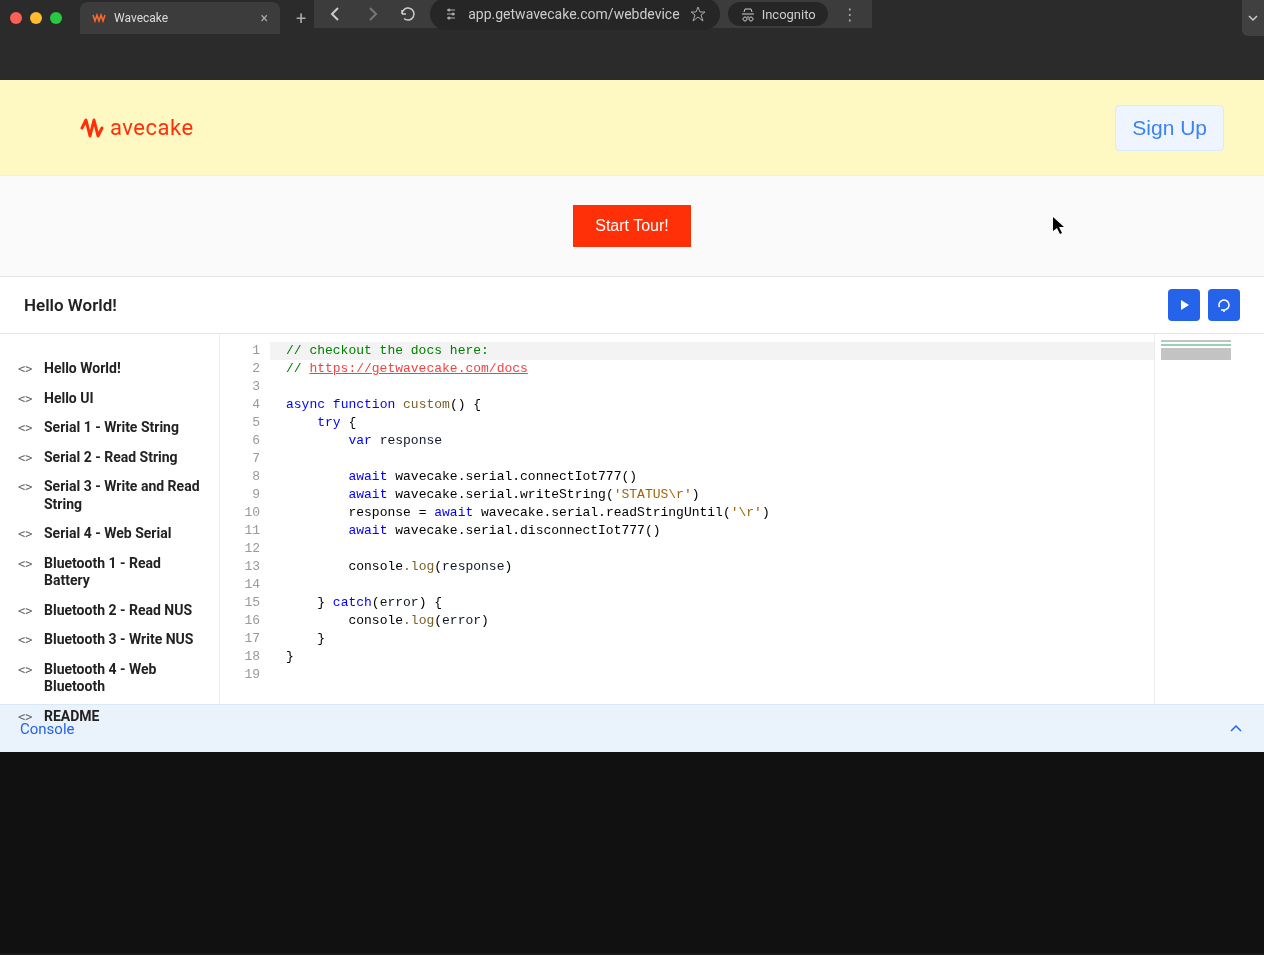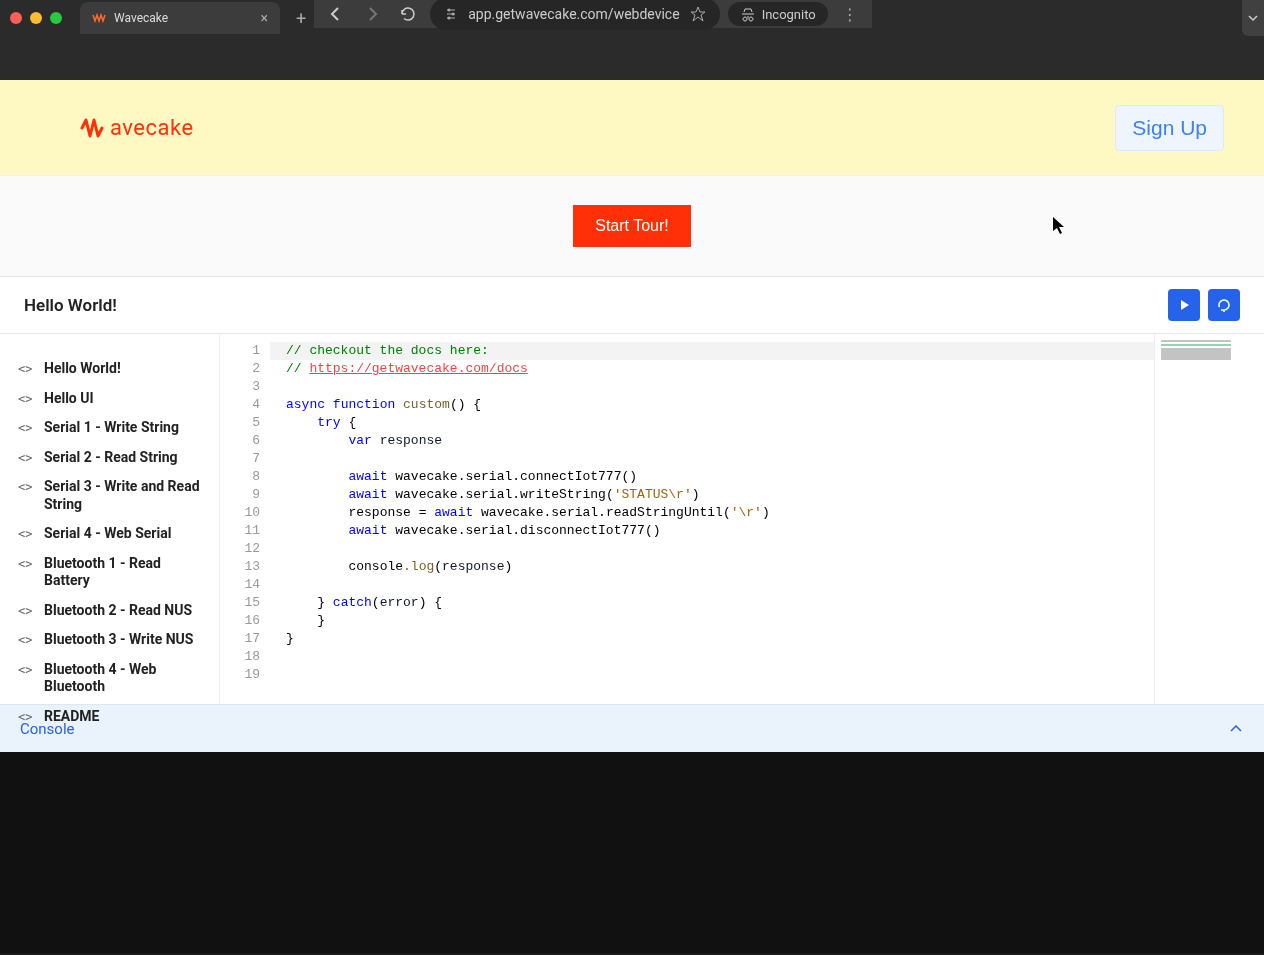--- a/index.html
+++ b/index.html
@@ -483,20 +483,21 @@
       <div class="code-line">        <span class="tok-keyword">var</span><span class="tok-name"> response</span></div>
       <div class="code-line"></div>
       <div class="code-line">        <span class="tok-keyword">await</span><span class="tok-plain"> wavecake.serial.connectIot777</span><span class="tok-punc">()</span></div>
       <div class="code-line">        <span class="tok-keyword">await</span><span class="tok-plain"> wavecake.serial.writeString</span><span class="tok-punc">(</span><span class="tok-str">'STATUS\r'</span><span class="tok-punc">)</span></div>
       <div class="code-line">        <span class="tok-plain">response = </span><span class="tok-keyword">await</span><span class="tok-plain"> wavecake.serial.readStringUntil</span><span class="tok-punc">(</span><span class="tok-str">'\r'</span><span class="tok-punc">)</span></div>
       <div class="code-line">        <span class="tok-keyword">await</span><span class="tok-plain"> wavecake.serial.disconnectIot777</span><span class="tok-punc">()</span></div>
       <div class="code-line"></div>
       <div class="code-line">        <span class="tok-plain">console</span><span class="tok-func">.log</span><span class="tok-punc">(</span><span class="tok-name">response</span><span class="tok-punc">)</span></div>
       <div class="code-line"></div>
       <div class="code-line">    <span class="tok-punc">}</span><span class="tok-keyword"> catch</span><span class="tok-punc">(</span><span class="tok-name">error</span><span class="tok-punc">)</span><span class="tok-punc"> {</span></div>
+      <div class="code-line">        <span class="tok-plain">console</span><span class="tok-func">.log</span><span class="tok-punc">(</span><span class="tok-name">error</span><span class="tok-punc">)</span></div>
       <div class="code-line">    <span class="tok-punc">}</span></div>
       <div class="code-line"><span class="tok-punc">}</span></div>
       <div class="code-line"></div>
     </div>
 
     <div class="minimap">
       <div class="minimap-inner"></div>
     </div>
   </div>
 </div>

